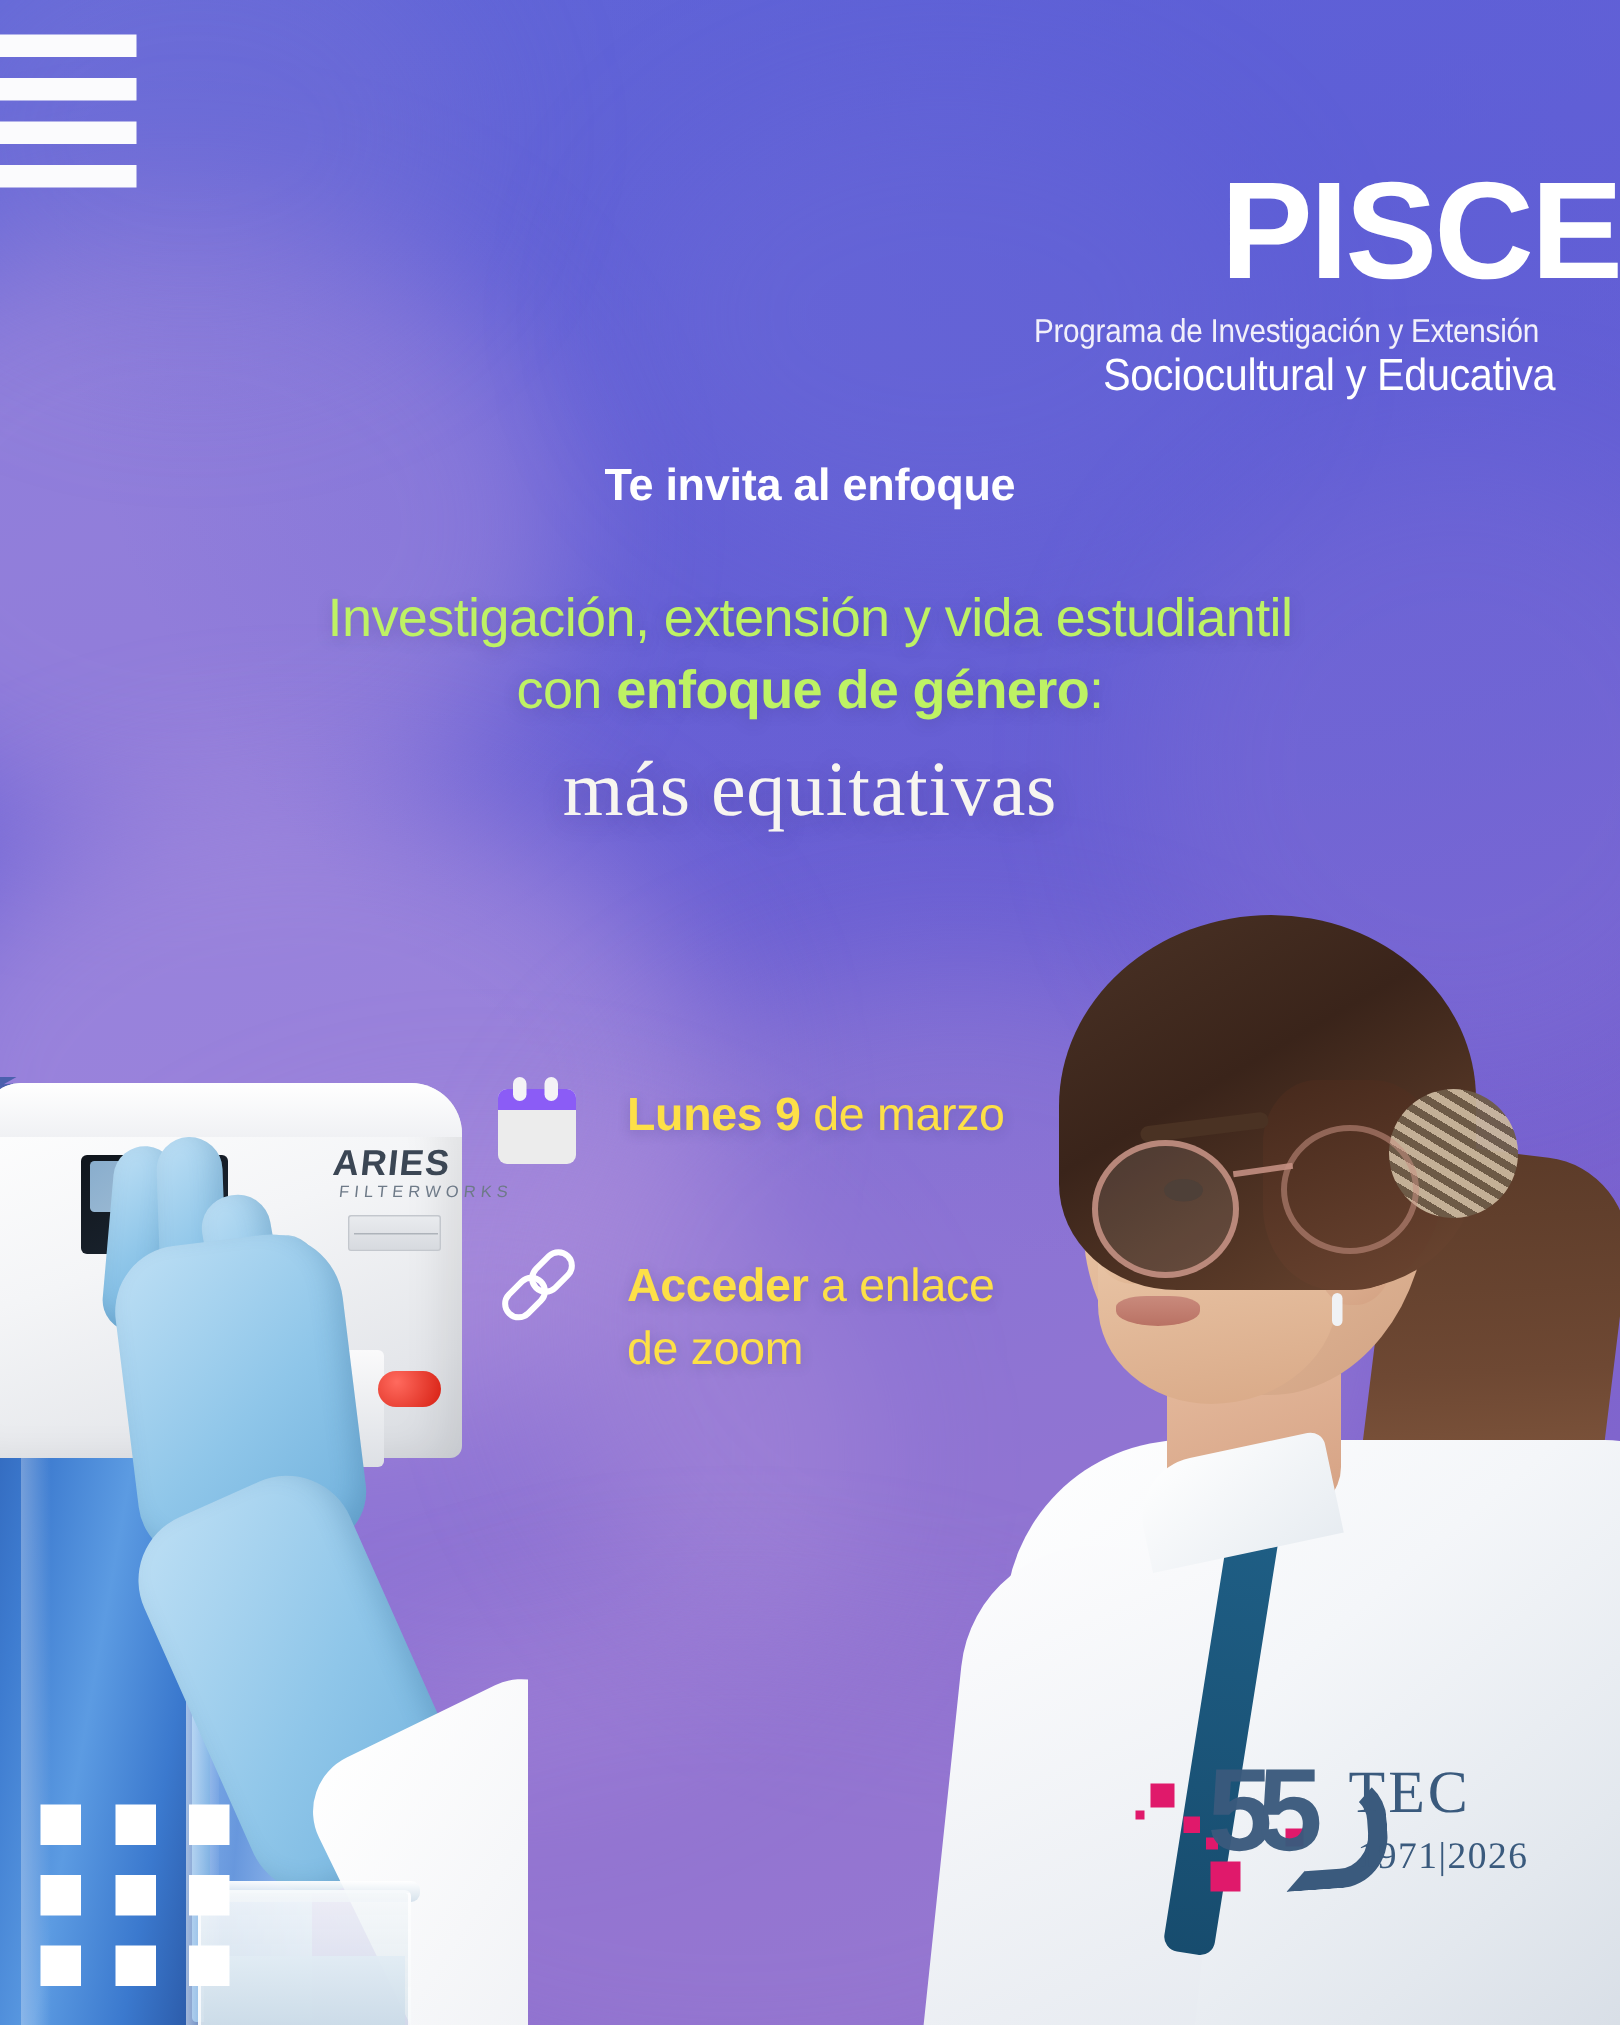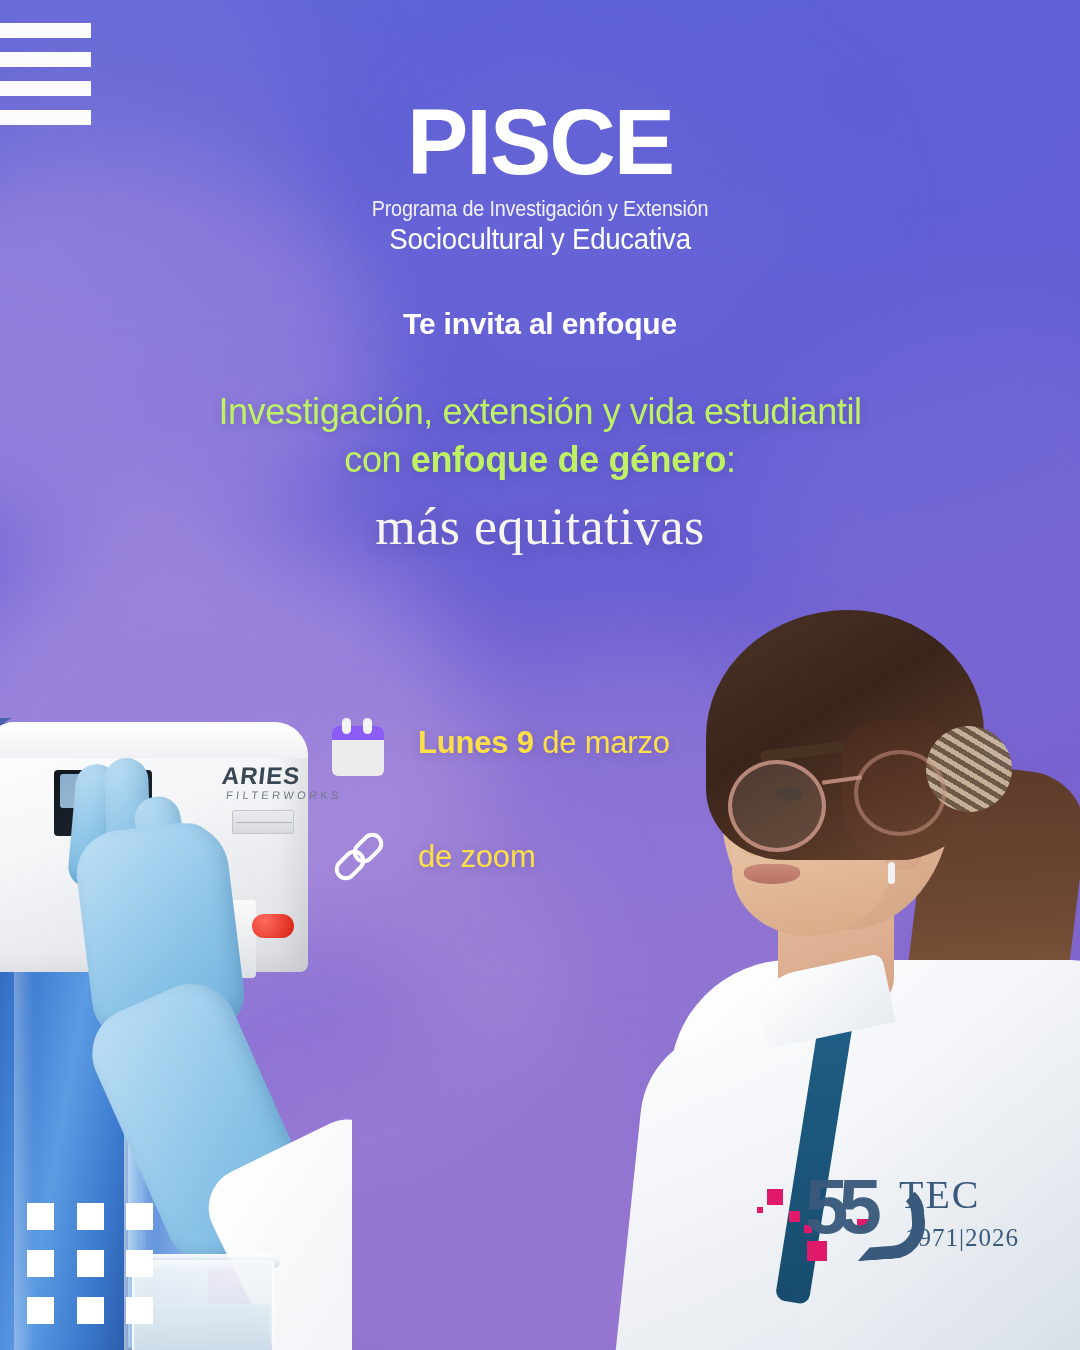--- a/index.html
+++ b/index.html
@@ -146,21 +146,21 @@
     background:linear-gradient(180deg,#C98A7C,#B97264);border-radius:40% 40% 55% 55%;}
   .ear{position:absolute;left:268px;top:196px;width:52px;height:74px;
     background:linear-gradient(150deg,#E9C2A4,#D3A182);border-radius:50% 60% 60% 50%;}
   .earring{position:absolute;left:278px;top:262px;width:7px;height:22px;
     background:#F0F2F5;border-radius:4px;}
 
   
   .content{position:absolute;inset:0;}
 
   
-  .logo{position:absolute;left:0;right:0;top:96px;text-align:center;}
+  .logo{position:absolute;left:0;right:0;top:108px;text-align:right;}
   .logo-word{position:relative;display:inline-block;height:92px;}
   .logo-main{font:700 92px/92px "Liberation Sans",sans-serif;color:#FFFFFF;
     letter-spacing:-2px;}
   .logo-y{position:absolute;left:50%;top:20px;transform:translateX(-4px);
     font:700 104px/104px "Liberation Sans",sans-serif;color:#9B8BB5;z-index:-1;}
   .logo-sub1{margin-top:8px;color:#F2F0FA;font:400 22px/26px "Liberation Sans",sans-serif;
     letter-spacing:-.2px;transform:scaleX(.9);}
   .logo-sub2{color:#FFFFFF;font:400 30px/34px "Liberation Sans",sans-serif;
     letter-spacing:-.3px;transform:scaleX(.92);}
 
@@ -343,20 +343,21 @@
       </div>
 
       <div class="row">
         <div class="ico">
           <div class="chain">
             <i class="ch1"></i>
             <i class="ch2"></i>
           </div>
         </div>
         <div class="rtext">
+          <div><b>Acceder</b><span> a enlace</span></div>
           <div>de zoom</div>
         </div>
       </div>
 
     </div>
 
     <div class="tec">
       <span class="pix p1"></span>
       <span class="pix p2"></span>
       <span class="pix p3"></span>

